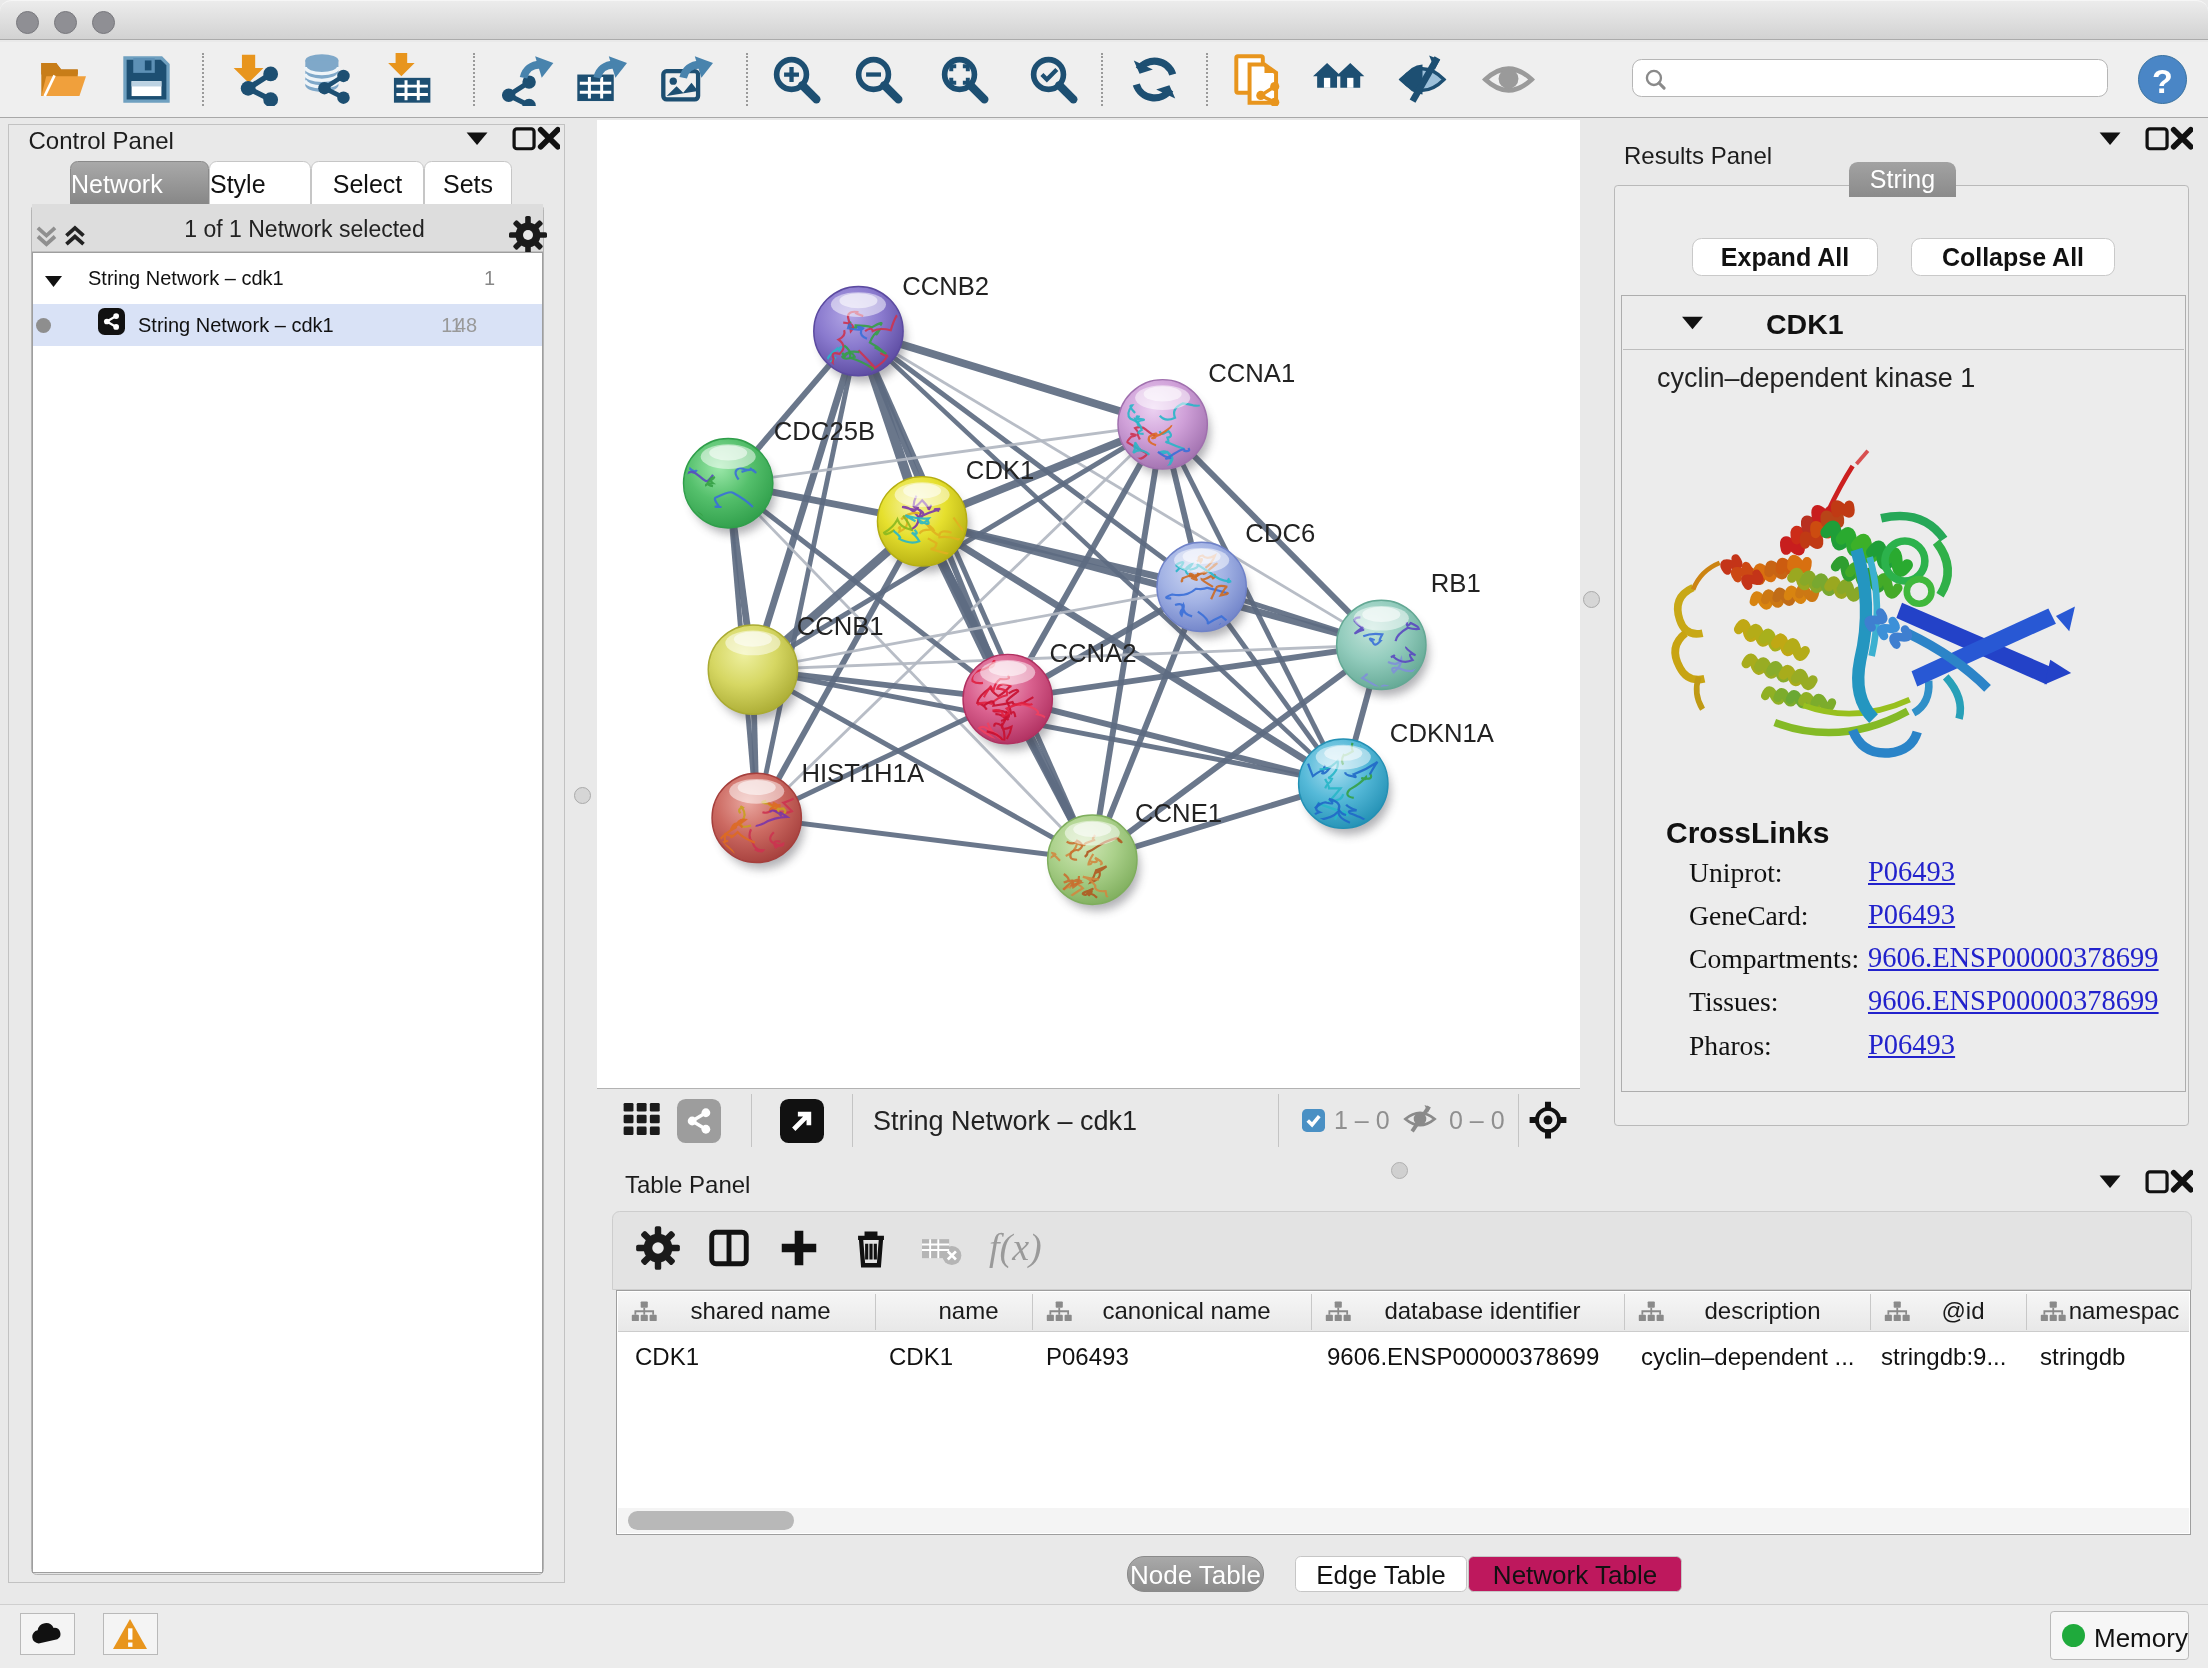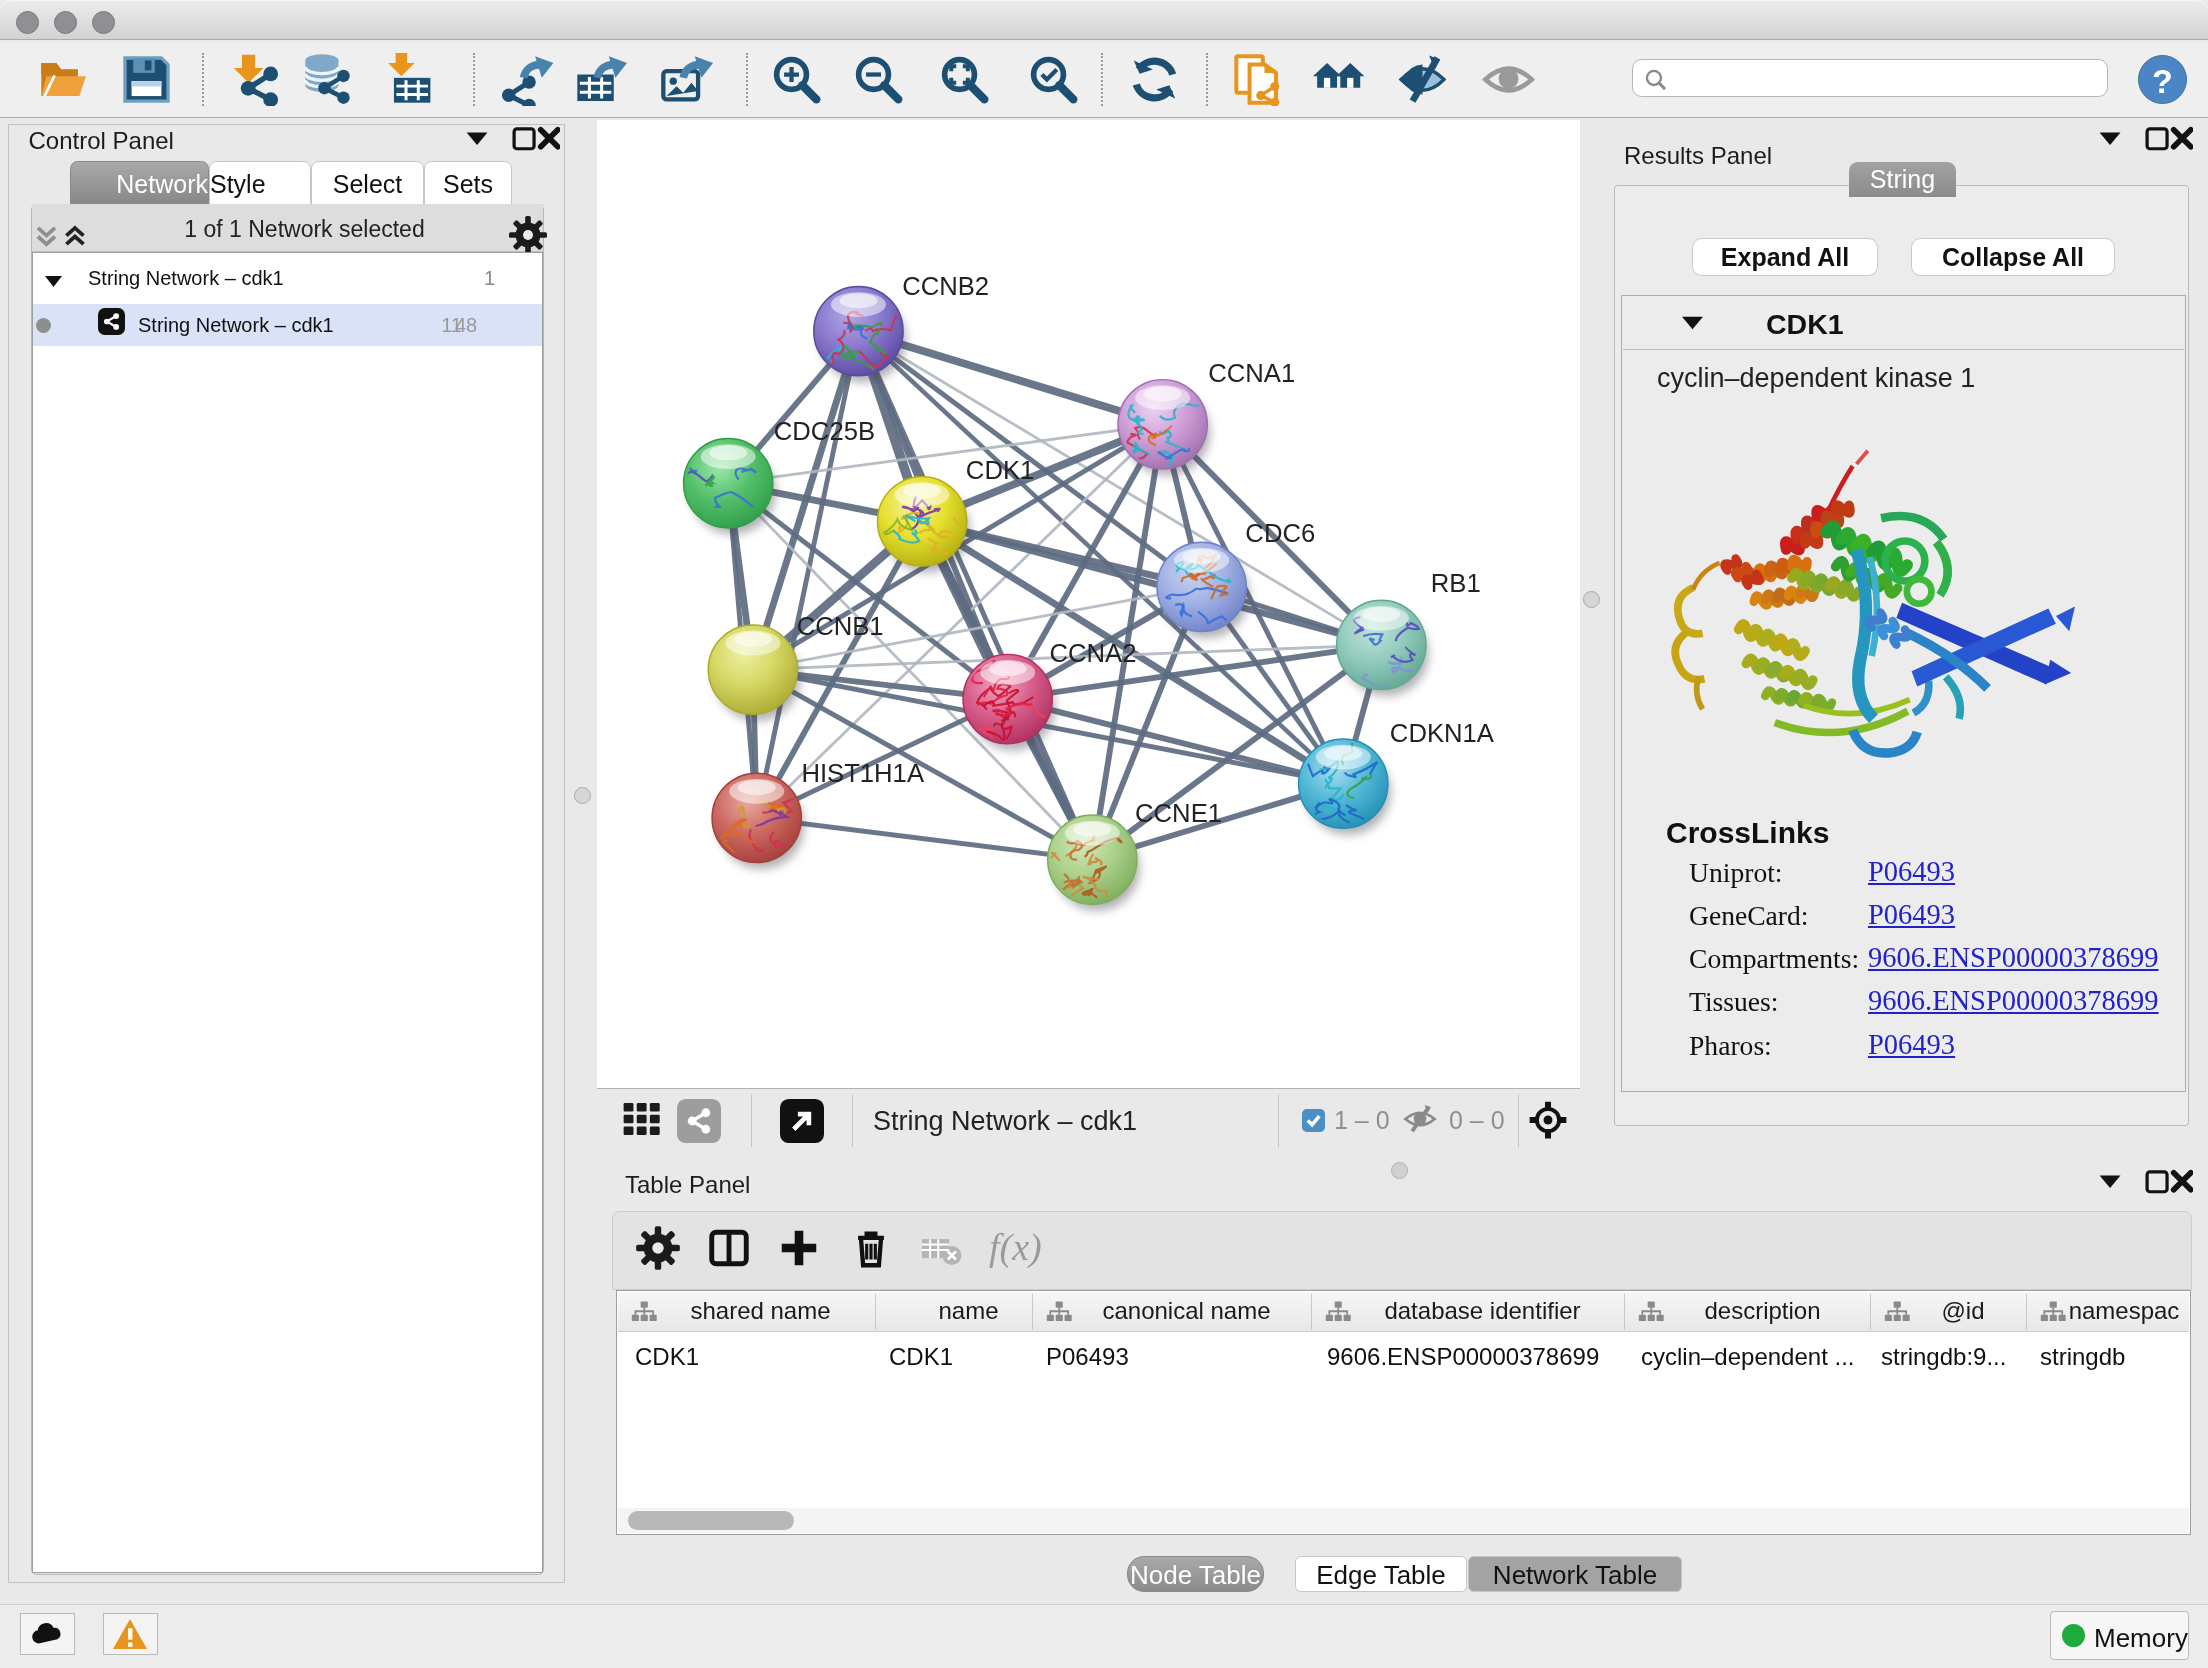--- a/index.html
+++ b/index.html
@@ -179,21 +179,21 @@
 <div class="abs" style="left:2138px;top:55px;width:49px;height:49px;border-radius:50%;background:#4a86c6;border:1.9px solid #39719f">
     <div class="abs" style="left:0;top:5.7px;width:100%;text-align:center;color:#fff;font-size:34px;font-weight:bold">?</div>
   </div>
 <div class="abs" style="left:7.6px;top:124px;width:557px;height:1459px;background:#e9e9e9;border:1px solid #c2c2c2"></div>
 <div class="abs panel-title" style="left:28.5px;top:127px">Control Panel</div>
 <svg class="abs" style="left:453px;top:125px" width="107" height="28.5" viewBox="0 0 112 30">
 <path d="M14 8 l22 0 -11 13 z" fill="#111"></path>
 <rect x="64" y="4" width="21" height="21" rx="3" fill="none" stroke="#111" stroke-width="3.4"></rect>
 <path d="M92 5 l18 18 M110 5 l-18 18" stroke="#111" stroke-width="6" stroke-linecap="round"></path>
   </svg>
-<div class="abs" style="left:70px;top:161px;width:139px;height:44px;background:linear-gradient(#a9a9a9,#878787);color:#fff;border:1px solid #8a8a8a;border-radius:7.6px 7.6px 0 0;text-align:right;font-size:25px;line-height:44px">Network</div>
+<div class="abs" style="left:70px;top:161px;width:139px;height:44px;background:linear-gradient(#a9a9a9,#878787);color:#fff;border:1px solid #8a8a8a;border-radius:7.6px 7.6px 0 0;text-align:left;font-size:25px;line-height:44px">Network</div>
 <div class="abs" style="left:209px;top:161px;width:102px;height:44px;background:#fff;color:#111;border:1px solid #c6c6c6;border-radius:7.6px 7.6px 0 0;text-align:left;font-size:25px;line-height:44px">Style</div>
 <div class="abs" style="left:311px;top:161px;width:113px;height:44px;background:#fff;color:#111;border:1px solid #c6c6c6;border-radius:7.6px 7.6px 0 0;text-align:center;font-size:25px;line-height:44px">Select</div>
 <div class="abs" style="left:424px;top:161px;width:88px;height:44px;background:#fff;color:#111;border:1px solid #c6c6c6;border-radius:7.6px 7.6px 0 0;text-align:center;font-size:25px;line-height:44px">Sets</div>
 <div class="abs" style="left:31px;top:204px;width:513px;height:1371px;background:#e4e4e4;border:1px solid #b5b5b5;border-radius:5.7px"></div>
 <div class="abs" style="left:32px;top:204px;width:511px;height:48px;background:#dddddd;border-bottom:1px solid #c0c0c0"></div>
 <svg class="abs" style="left:36px;top:225px" width="76" height="23" viewBox="0 0 80 24">
 <g stroke="#8f8f8f" stroke-width="4" fill="none">
       <path d="M2 3 l9 8 9 -8 M2 12 l9 8 9 -8"></path>
     </g>
 <g stroke="#222" stroke-width="4" fill="none">
@@ -826,21 +826,21 @@
 <div class="abs" style="left:889px;top:1343px;width:133px;font-size:24px;color:#111;white-space:nowrap;overflow:hidden">CDK1</div>
 <div class="abs" style="left:1046px;top:1343px;width:257px;font-size:24px;color:#111;white-space:nowrap;overflow:hidden">P06493</div>
 <div class="abs" style="left:1327px;top:1343px;width:290px;font-size:24px;color:#111;white-space:nowrap;overflow:hidden">9606.ENSP00000378699</div>
 <div class="abs" style="left:1641px;top:1343px;width:224px;font-size:24px;color:#111;white-space:nowrap;overflow:hidden">cyclin–dependent ...</div>
 <div class="abs" style="left:1881px;top:1343px;width:140px;font-size:24px;color:#111;white-space:nowrap;overflow:hidden">stringdb:9...</div>
 <div class="abs" style="left:2040px;top:1343px;width:143px;font-size:24px;color:#111;white-space:nowrap;overflow:hidden">stringdb</div>
 <div class="abs" style="left:618px;top:1508px;width:1571px;height:25px;background:#f4f4f4"></div>
 <div class="abs" style="left:628px;top:1511px;width:166px;height:19px;background:#b8b8b8;border-radius:9.5px"></div>
 <div class="abs" style="left:1127px;top:1556px;width:137px;height:36px;background:linear-gradient(#a9a9a9,#8b8b8b);color:#fff;border:1px solid #8a8a8a;border-radius:17px;text-align:center;font-size:26px;line-height:36px">Node Table</div>
 <div class="abs" style="left:1295px;top:1556px;width:172px;height:36px;background:#fff;color:#111;border:1px solid #c6c6c6;border-radius:5.7px;text-align:center;font-size:26px;line-height:36px">Edge Table</div>
-<div class="abs" style="left:1468px;top:1556px;width:214px;height:36px;background:#a3a3a3;color:#111;border:1px solid #c6c6c6;border-radius:5.7px;text-align:center;font-size:26px;line-height:36px">Network Table</div>
+<div class="abs" style="left:1468px;top:1556px;width:214px;height:36px;background:#be185d;color:#111;border:1px solid #c6c6c6;border-radius:5.7px;text-align:center;font-size:26px;line-height:36px">Network Table</div>
 <div class="abs" style="left:0;top:1604px;width:2208px;height:65px;background:#ececec;border-top:1.9px solid #cfcfcf"></div>
 <div class="abs" style="left:20px;top:1613px;width:55px;height:42px;background:#f4f4f4;border:1.9px solid #b9b9b9"></div>
 <svg class="abs" style="left:28.5px;top:1619px" width="38" height="30" viewBox="0 0 40 32">
     <path d="M10 26 a7 7 0 0 1 -1 -13.9 A9 9 0 0 1 26 9.5 a6.5 6.5 0 0 1 4 12.1 z" fill="#111"></path>
   </svg>
 <div class="abs" style="left:103px;top:1613px;width:55px;height:42px;background:#f4f4f4;border:1.9px solid #b9b9b9"></div>
 <svg class="abs" style="left:111px;top:1617px" width="38" height="34" viewBox="0 0 40 36">
     <path d="M20 2 L38 34 H2 Z" fill="#e8951d"></path>
     <rect x="18" y="12" width="4.6" height="12" fill="#fff"></rect>
     <rect x="18" y="27" width="4.6" height="4.6" fill="#fff"></rect>

